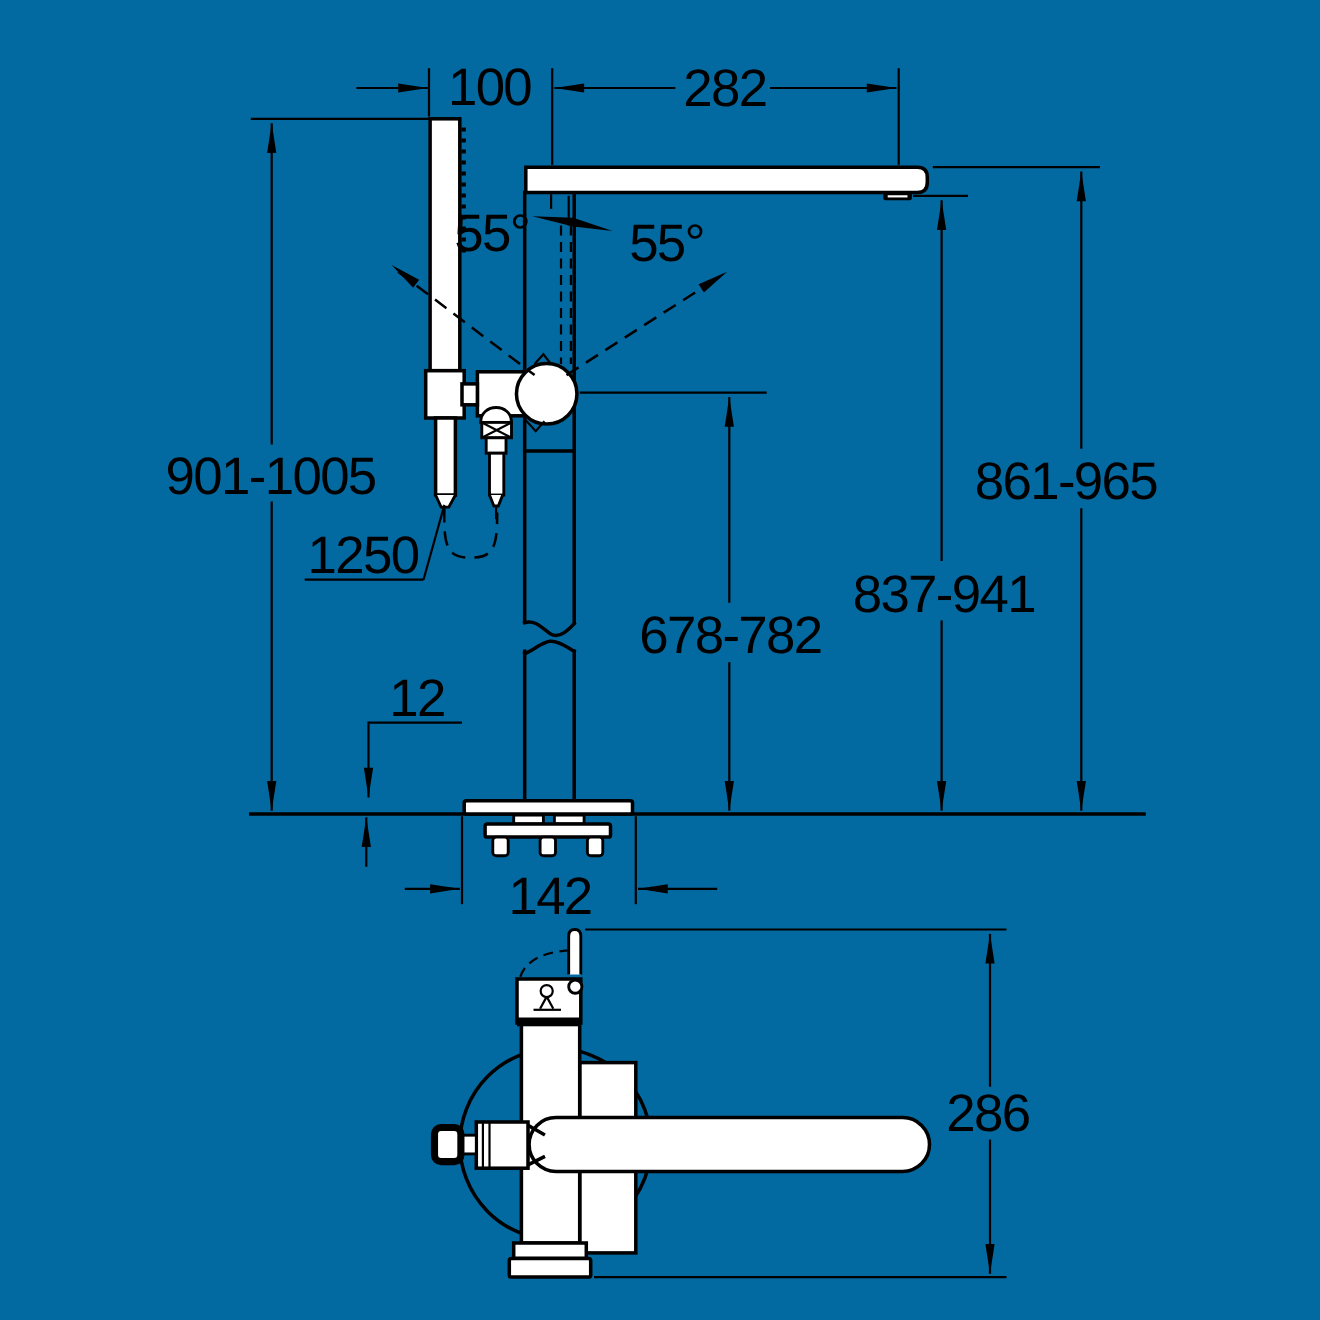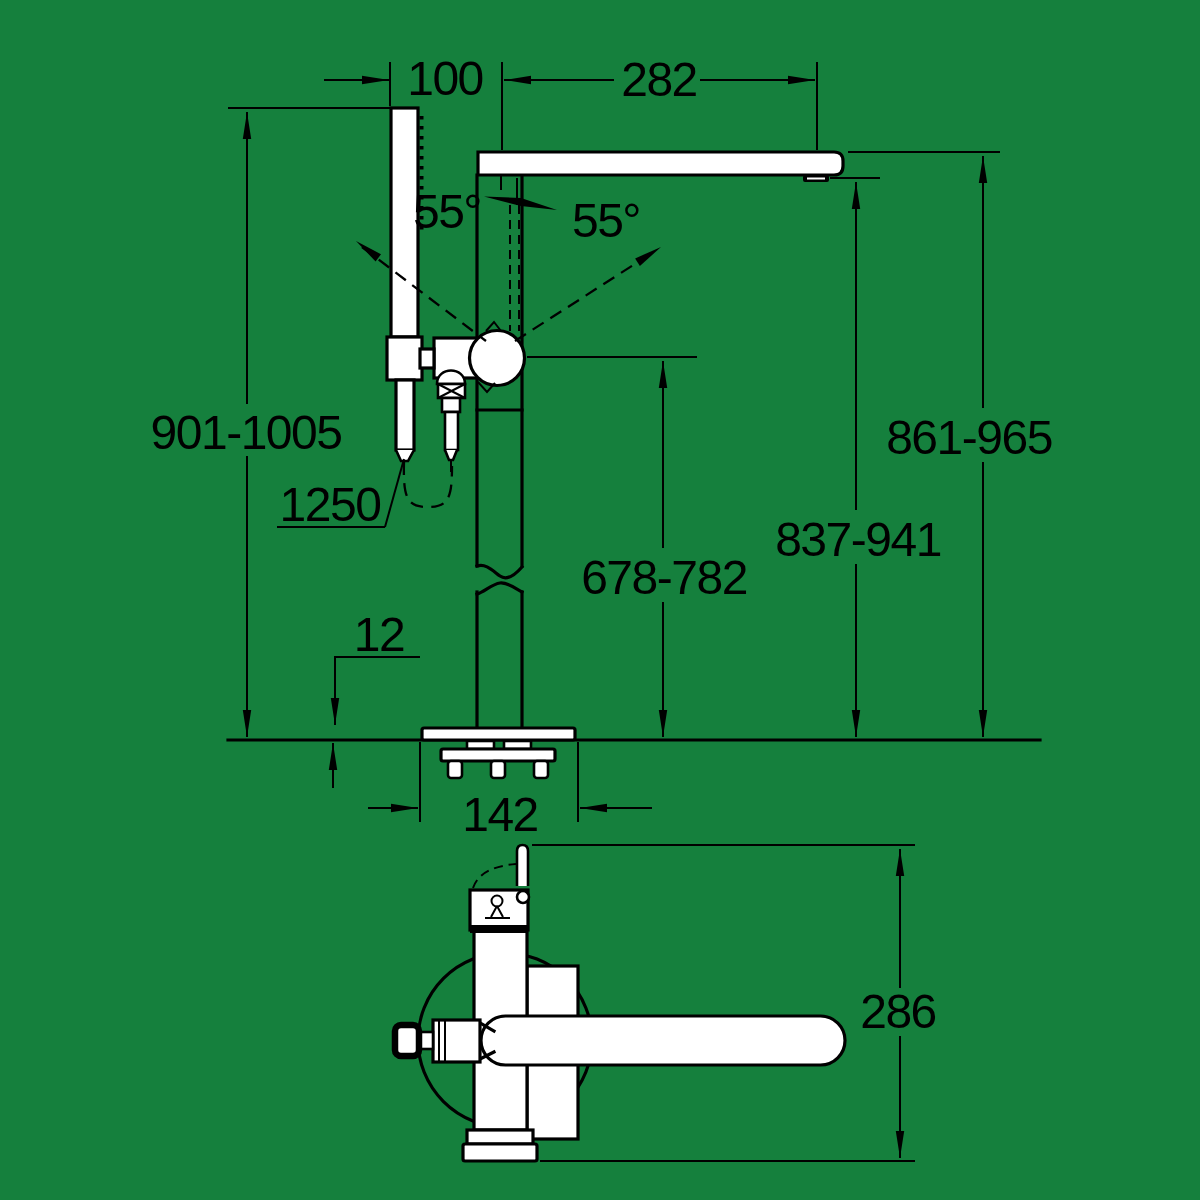--- a/index.html
+++ b/index.html
@@ -1,16 +1,16 @@
 <!DOCTYPE html>
 <html><head>
 <meta charset="utf-8">
 <style>
   html,body{margin:0;padding:0;background:#ffffff;}
-  #stage{position:relative;width:1200px;height:1200px;background:#15803d;overflow:hidden;}
+  #stage{position:relative;width:1200px;height:1200px;background:#0369a1;overflow:hidden;}
   svg{display:block;}
   .ol   {stroke:#000;stroke-width:3.2;fill:none;stroke-linecap:square;}
   .olf  {stroke:#000;stroke-width:3.2;fill:#fff;}
   .olf2 {stroke:#000;stroke-width:2.6;fill:#fff;}
   .thin {stroke:#000;stroke-width:2;fill:none;}
   .dim  {stroke:#000;stroke-width:2;fill:none;}
   .dash {stroke:#000;stroke-width:2.3;fill:none;stroke-dasharray:13 8;}
   .dash2{stroke:#000;stroke-width:2;fill:none;stroke-dasharray:9 6;}
   .lbl  {font-family:"Liberation Sans",sans-serif;font-size:48px;letter-spacing:-1.5px;fill:#000;text-anchor:middle;}
   .blk  {fill:#000;stroke:none;}

